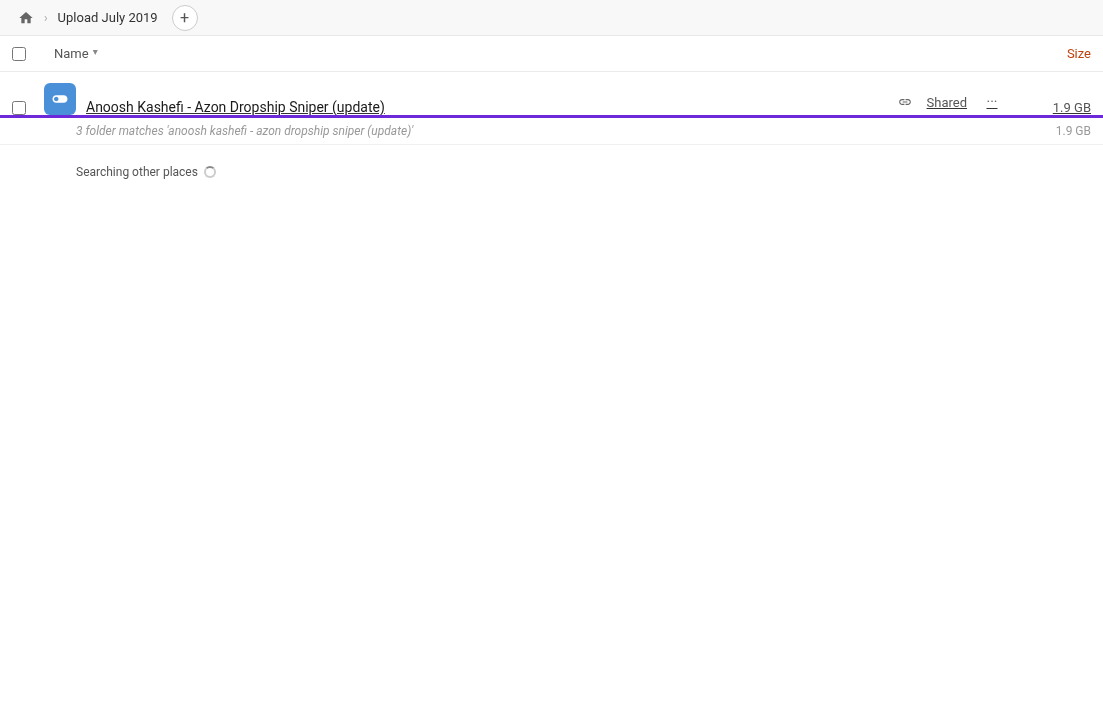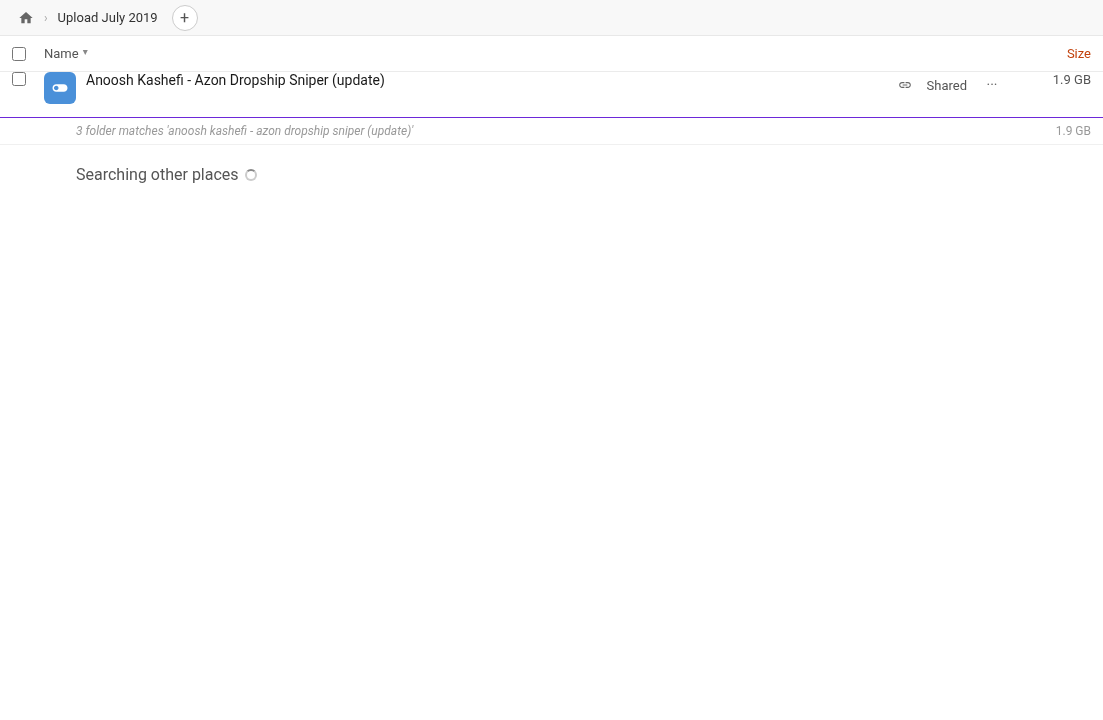--- a/index.html
+++ b/index.html
@@ -92,42 +92,44 @@
 
     .col-name {
       flex: 1;
       display: flex;
       align-items: flex-start;
       gap: 4px;
       font-size: 13px;
       color: #555;
       cursor: pointer;
       user-select: none;
+      margin-left: 10px;
     }
 
     .col-name-caret {
       font-size: 10px;
       color: #888;
     }
 
     .col-size {
       width: 80px;
       text-align: right;
       font-size: 13px;
       color: #c2410c;
     }
 
     
     .file-row {
       display: flex;
-      align-items: flex-start;
+      align-items: flex-end;
       padding: 0 12px;
       height: 46px;
-      border-bottom: 1px solid #6d28d9;
-      cursor: pointer;
+      border-bottom: 3px solid #6d28d9;
+      cursor: pointer;
+      text-decoration: underline;
     }
 
     .file-row-checkbox {
       width: 32px;
       display: flex;
       align-items: center;
     }
 
     .file-row-checkbox input[type="checkbox"] {
       width: 14px;
@@ -221,21 +223,21 @@
       width: 70px;
       text-align: right;
       font-size: 12px;
       color: #999;
     }
 
     
     .searching-row {
       padding: 20px 16px 20px 76px;
       color: #555;
-      font-size: 16px;
+      font-size: 12px;
       display: flex;
       align-items: center;
       gap: 6px;
     }
 
     .spinner {
       display: inline-block;
       width: 12px;
       height: 12px;
       border: 2px solid #ccc;

